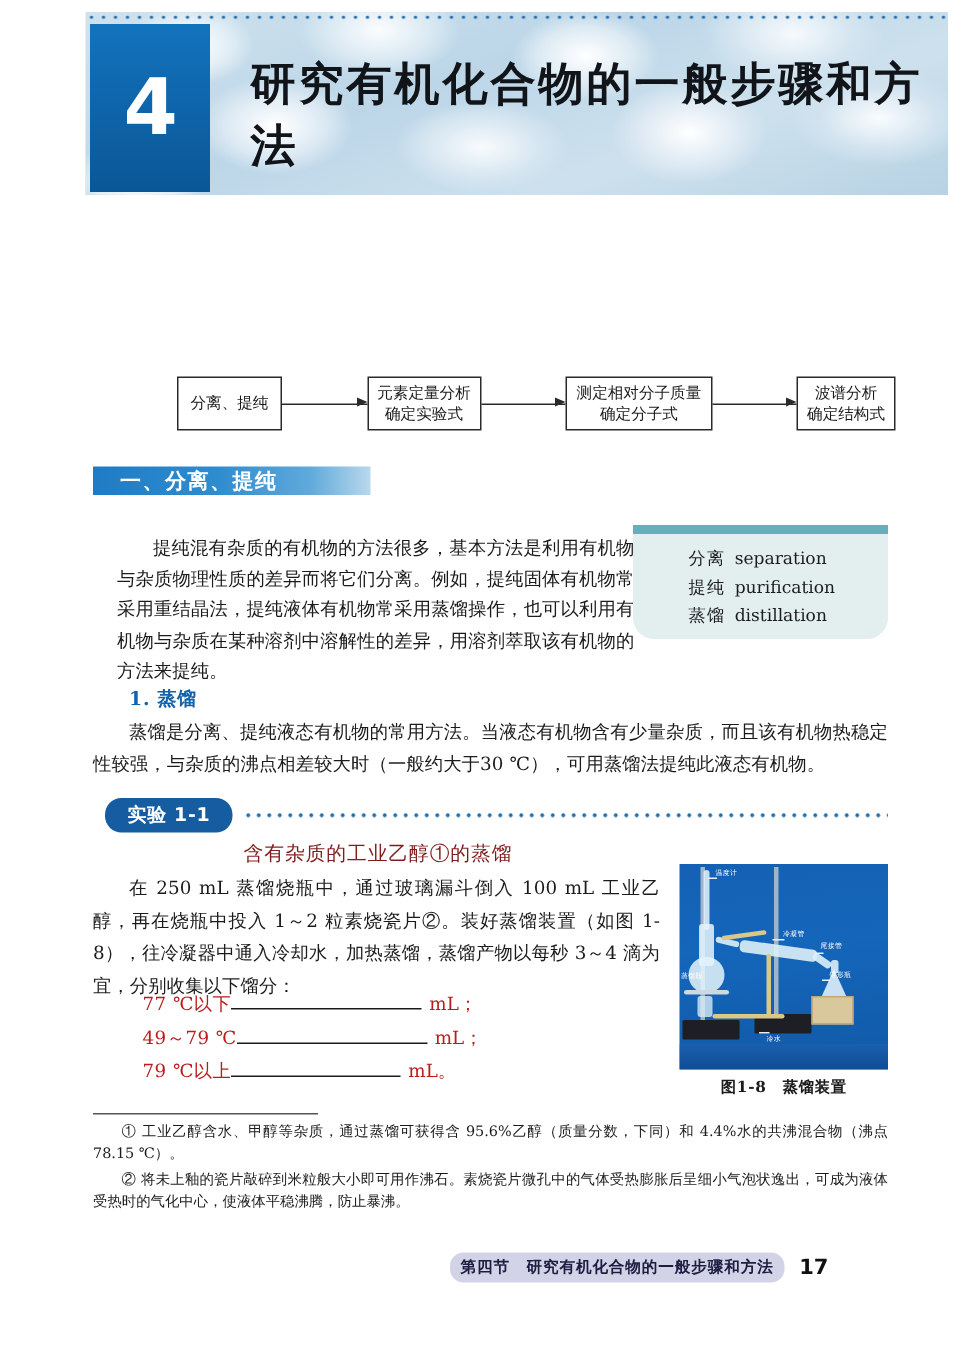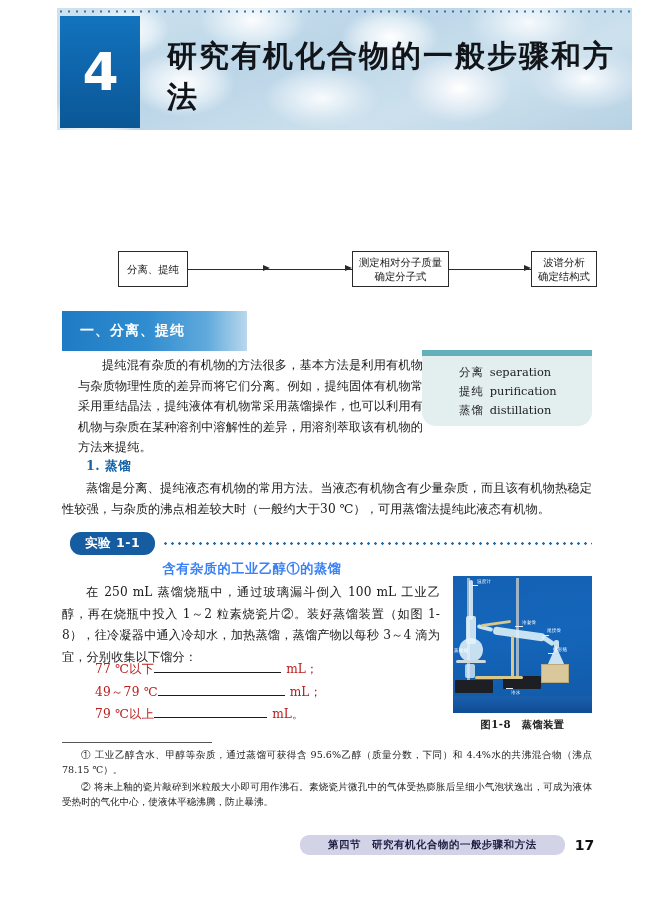--- a/index.html
+++ b/index.html
@@ -132,21 +132,21 @@
     border-top: 3.5px solid transparent;
     border-bottom: 3.5px solid transparent;
   }
 
   
   .sec-bar {
     position: absolute;
     left: 62px;
     top: 311px;
     width: 185px;
-    height: 40px;
+    height: 19px;
     background: linear-gradient(90deg, #1f7cc4 0%, #2f8ccf 45%, #5fa9dc 78%, #b9d8ec 100%);
     display: flex;
     align-items: center;
   }
   .sec-bar-text {
     color: #ffffff;
     font-size: 14px;
     font-weight: bold;
     margin-left: 18px;
     letter-spacing: 1px;
@@ -234,22 +234,22 @@
     background-repeat: repeat-x;
   }
 
   .exp-title {
     position: absolute;
     left: 62px;
     top: 560px;
     width: 380px;
     text-align: center;
     font-size: 13.2px;
-    font-weight: bold;
-    color: #3b82f6;
+    font-weight: normal;
+    color: #7f1d1d;
     letter-spacing: 0.6px;
   }
 
   #exp-para {
     left: 62px;
     top: 582px;
     width: 378px;
     line-height: 21.5px;
   }
 
@@ -387,21 +387,21 @@
     top: 836px;
     height: 18px;
     display: flex;
     align-items: center;
   }
   .footer-pill {
     background: #d3d3e8;
     color: #1d1d42;
     font-size: 10.4px;
     font-weight: bold;
-    padding: 3px 28px;
+    padding: 3px 7px;
     border-radius: 9px;
     font-family: "DejaVu Sans", "Liberation Sans", sans-serif;
     letter-spacing: 0.6px;
     white-space: nowrap;
   }
   .footer-page {
     margin-left: 10px;
     font-size: 14px;
     font-weight: bold;
     color: #111;
@@ -420,20 +420,24 @@
     </div>
     <div class="banner-title">研究有机化合物的一般步骤和方法</div>
   </div>
 
 
   <div class="flow">
     <div class="flow-box single">
       <div>分离、提纯</div>
     </div>
     <div class="flow-arrow"></div>
+    <div class="flow-box">
+      <div>元素定量分析</div>
+      <div>确定实验式</div>
+    </div>
     <div class="flow-arrow"></div>
     <div class="flow-box">
       <div>测定相对分子质量</div>
       <div>确定分子式</div>
     </div>
     <div class="flow-arrow"></div>
     <div class="flow-box">
       <div>波谱分析</div>
       <div>确定结构式</div>
     </div>

